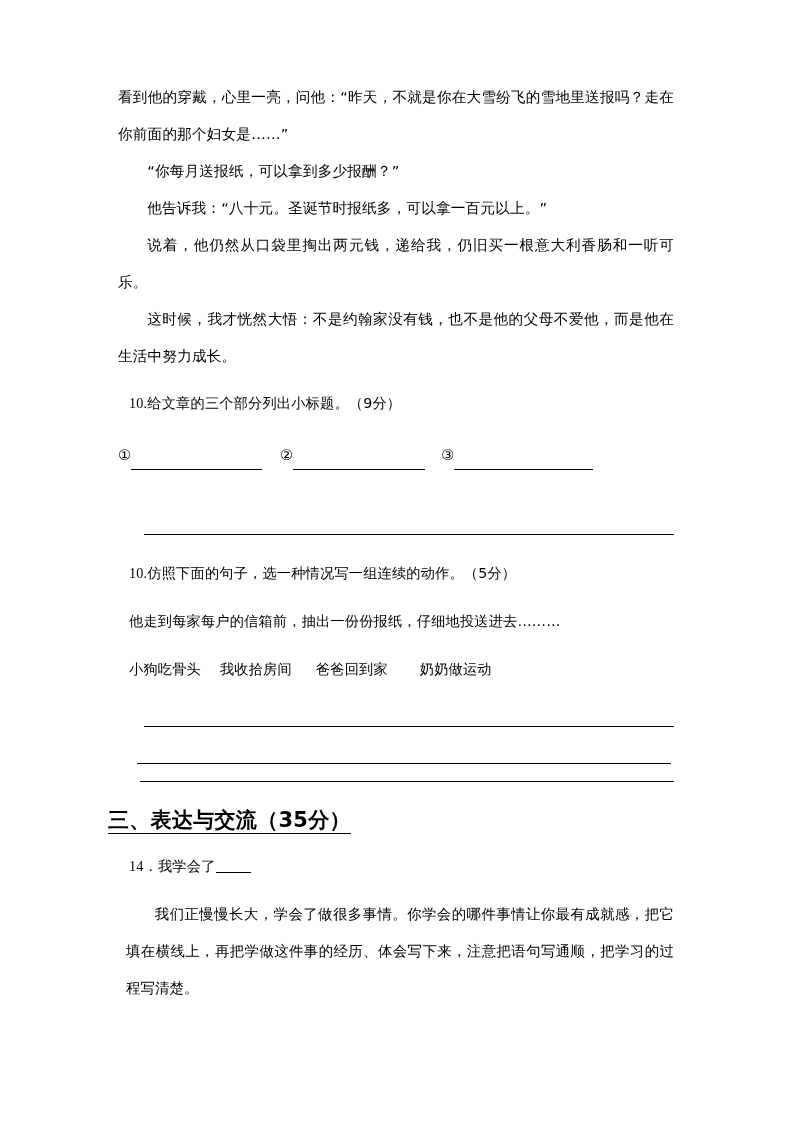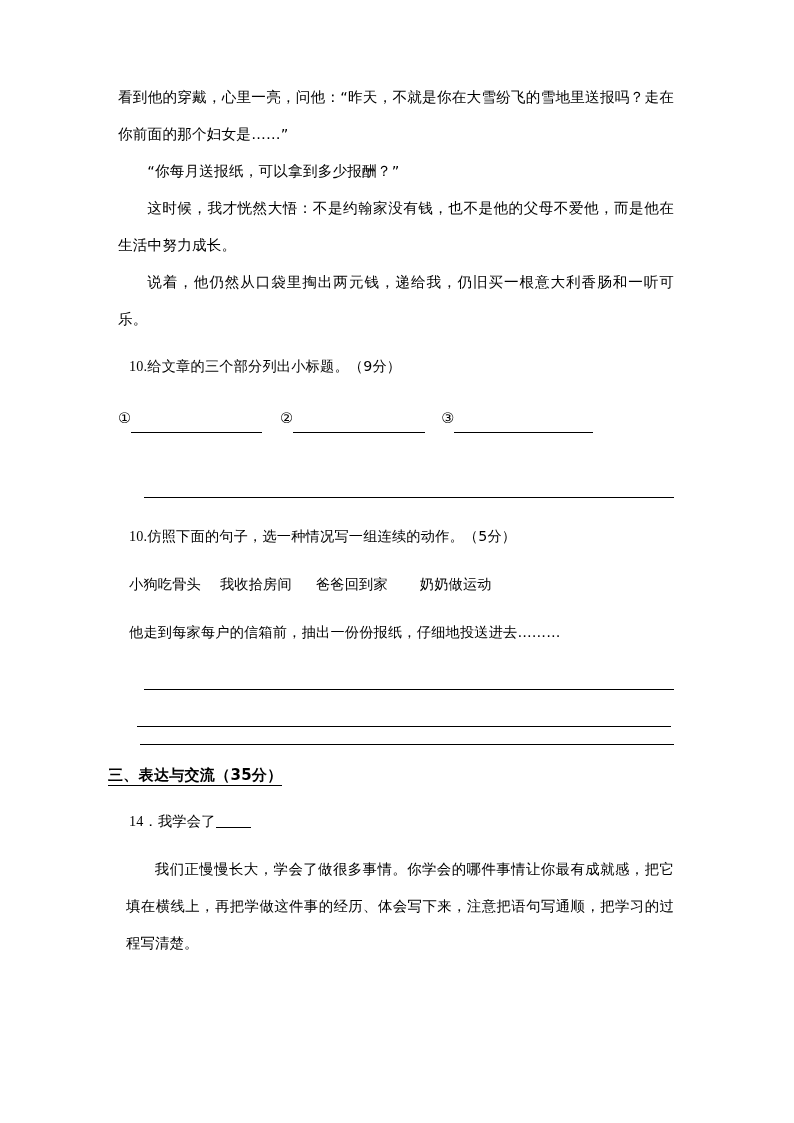--- a/index.html
+++ b/index.html
@@ -125,25 +125,25 @@
   .q14-blank {
     display: inline-block;
     border-bottom: 1.6px solid #000;
     width: 35px;
     height: 14px;
     vertical-align: -2px;
   }
 
   
   .section-head {
-    font-size: 15px;
+    font-size: 21px;
     line-height: 34px;
     font-weight: bold;
     letter-spacing: 0.3px;
-    margin: 0;
+    margin: 8px;
     margin-left: -10px;
   }
   .section-head .underl {
     border-bottom: 1.5px solid #000;
     padding-bottom: 1px;
   }
 
   
   .sep-rule {
     height: 22px;
@@ -177,22 +177,23 @@
 </style>
 </head>
 <body>
 
 <div id="page">
   <div id="content">
 
     <div>
       <p class="para">看到他的穿戴，心里一亮，问他：“昨天，不就是你在大雪纷飞的雪地里送报吗？走在你前面的那个妇女是……”</p>
       <p class="para indent">“你每月送报纸，可以拿到多少报酬？”</p>
+      <p class="para indent">他告诉我：“八十元。圣诞节时报纸多，可以拿一百元以上。”</p>
+      <p class="para indent">说着，他仍然从口袋里掏出两元钱，递给我，仍旧买一根意大利香肠和一听可乐。</p>
       <p class="para indent">这时候，我才恍然大悟：不是约翰家没有钱，也不是他的父母不爱他，而是他在生活中努力成长。</p>
-      <p class="para indent">说着，他仍然从口袋里掏出两元钱，递给我，仍旧买一根意大利香肠和一听可乐。</p>
     </div>
 
     <div>
       <p class="qline"><span class="num">10.</span><span>给文章的三个部分列出小标题。（9分）</span></p>
       <div class="blank-row">
         <span class="slot">
             <span class="circ">①</span>
             <span class="rule rule-a"></span>
           </span>
         <span class="gap-a"></span>
@@ -209,22 +210,22 @@
     </div>
 
 
     <div>
       <div class="spacer-line"></div>
       <div class="answer-line"></div>
     </div>
 
     <div>
       <p class="qline"><span class="num">10.</span><span>仿照下面的句子，选一种情况写一组连续的动作。（5分）</span></p>
+      <p class="qline">他走到每家每户的信箱前，抽出一份份报纸，仔细地投送进去………</p>
       <p class="qline ex-words"><span>小狗吃骨头</span><span class="ex-gap1"></span><span>我收拾房间</span><span class="ex-gap2"></span><span>爸爸回到家</span><span class="ex-gap3"></span><span>奶奶做运动</span></p>
-      <p class="qline">他走到每家每户的信箱前，抽出一份份报纸，仔细地投送进去………</p>
       <div class="answer-line"></div>
       <div class="answer-line shift"></div>
     </div>
 
     <div class="sep-rule"></div>
 
     <p class="section-head"><span class="underl">三、表达与交流（35分）</span></p>
 
     <div>
       <p class="qline"><span class="num">14．</span><span>我学会了</span><span class="q14-blank"></span></p>

